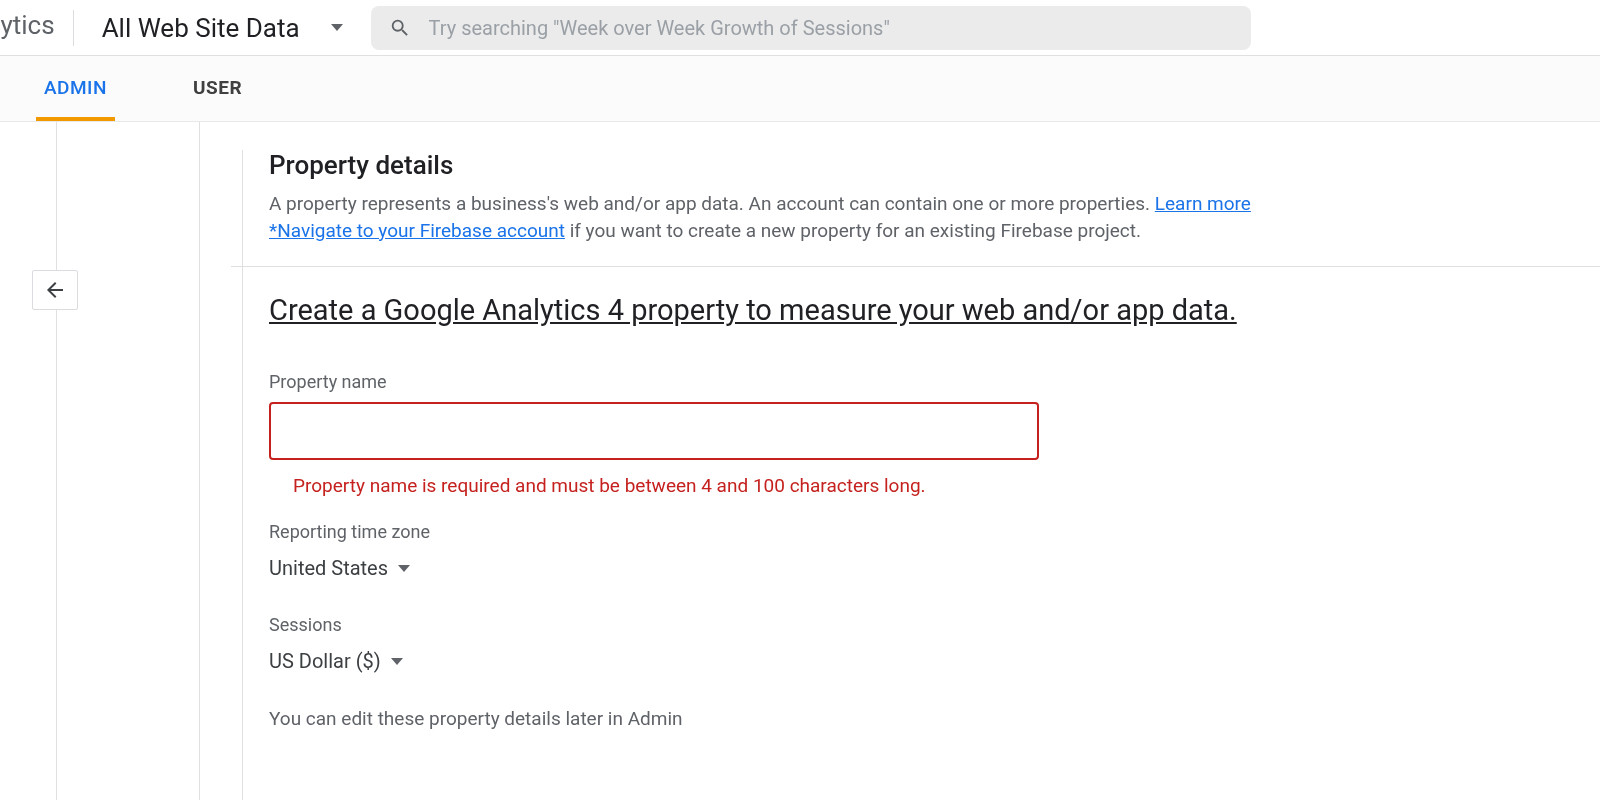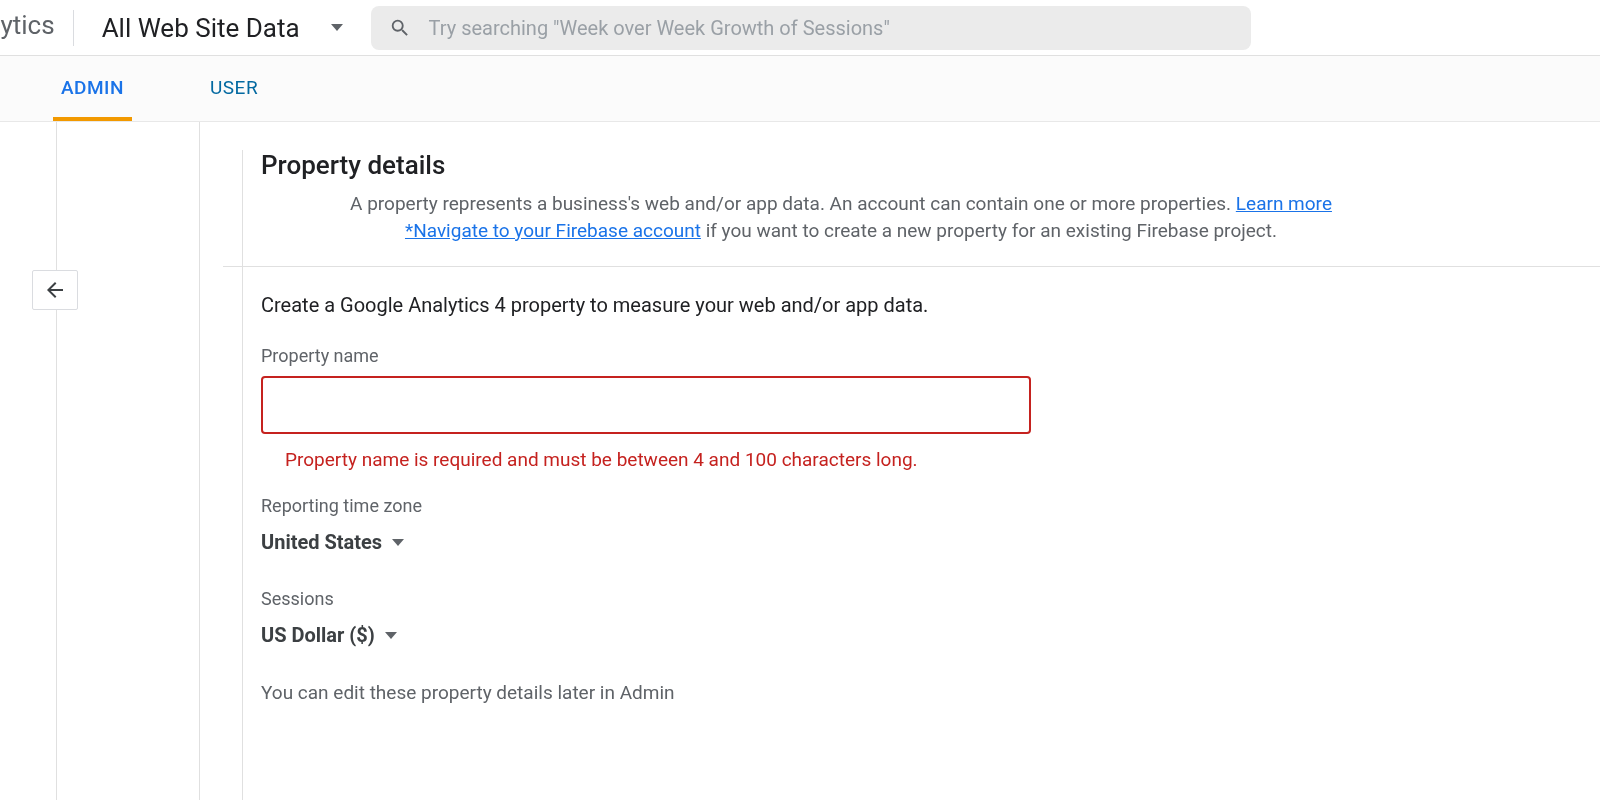--- a/index.html
+++ b/index.html
@@ -58,30 +58,31 @@
   .searchbar svg { width: 22px; height: 22px; fill: #5f6368; margin-right: 18px; }
   .searchbar .ph { font-size: 20px; color: #9aa0a6; }
 
   
   .tabs {
     display: flex;
     align-items: flex-end;
     height: 66px;
     border-bottom: 1px solid #e8e8e8;
     background: #fbfbfb;
-    padding-left: 53px;
+    padding-left: 36px;
     gap: 70px;
   }
   .tab {
     font-size: 19px;
     letter-spacing: .5px;
-    color: #0369a1;
+    color: #404040;
     padding: 18px 8px 18px;
     cursor: pointer;
     border-bottom: 4px solid transparent;
+    font-weight: bold;
   }
   .tab.active {
     color: #1a73e8;
     border-bottom-color: #f29900;
     font-weight: 500;
   }
 
   
   .workspace {
     display: flex;
@@ -120,49 +121,49 @@
     position: relative;
   }
   .formarea::before{
     content:"";
     position:absolute;
     left:0; top:18px; bottom:0;
     width:1px;
   }
   .inner {
     border-left: 1px solid #e0e0e0;
-    padding-left: 18px;
+    padding-left: 26px;
     min-height: 100%;
   }
 
   h1.section-title {
     font-size: 26px;
     font-weight: 500;
     color: #202124;
     margin-bottom: 10px;
   }
   .desc {
     font-size: 19px;
     line-height: 27px;
     color: #5f6368;
     max-width: 1160px;
-    text-align: center;
   }
   .desc a { color: #1a73e8; text-decoration: underline; }
   hr.sep {
     border: none;
     border-top: 1px solid #e0e0e0;
     margin: 22px 0 26px -38px;
     width: calc(100% + 38px);
   }
 
   .subhead {
-    font-size: 20px;
+    font-size: 29px;
     color: #202124;
-    margin-bottom: 28px;
+    margin-bottom: 44px;
+    text-decoration: underline;
   }
   .fld-label {
     font-size: 18px;
     color: #5f6368;
     margin-bottom: 10px;
   }
   .text-input {
     width: 770px;
     height: 58px;
     border: 2px solid #c5221f;
@@ -175,21 +176,20 @@
   .err-msg {
     color: #c5221f;
     font-size: 19px;
     margin: 14px 16px 24px 24px;
   }
 
   .dropdown-row {
     display: flex;
     gap: 46px;
     margin: 14px 0 34px;
-    font-weight: bold;
   }
   .dropdown {
     display: flex;
     align-items: center;
     font-size: 20px;
     color: #3c4043;
     cursor: pointer;
   }
   .dropdown .caret {
     margin-left: 10px;

